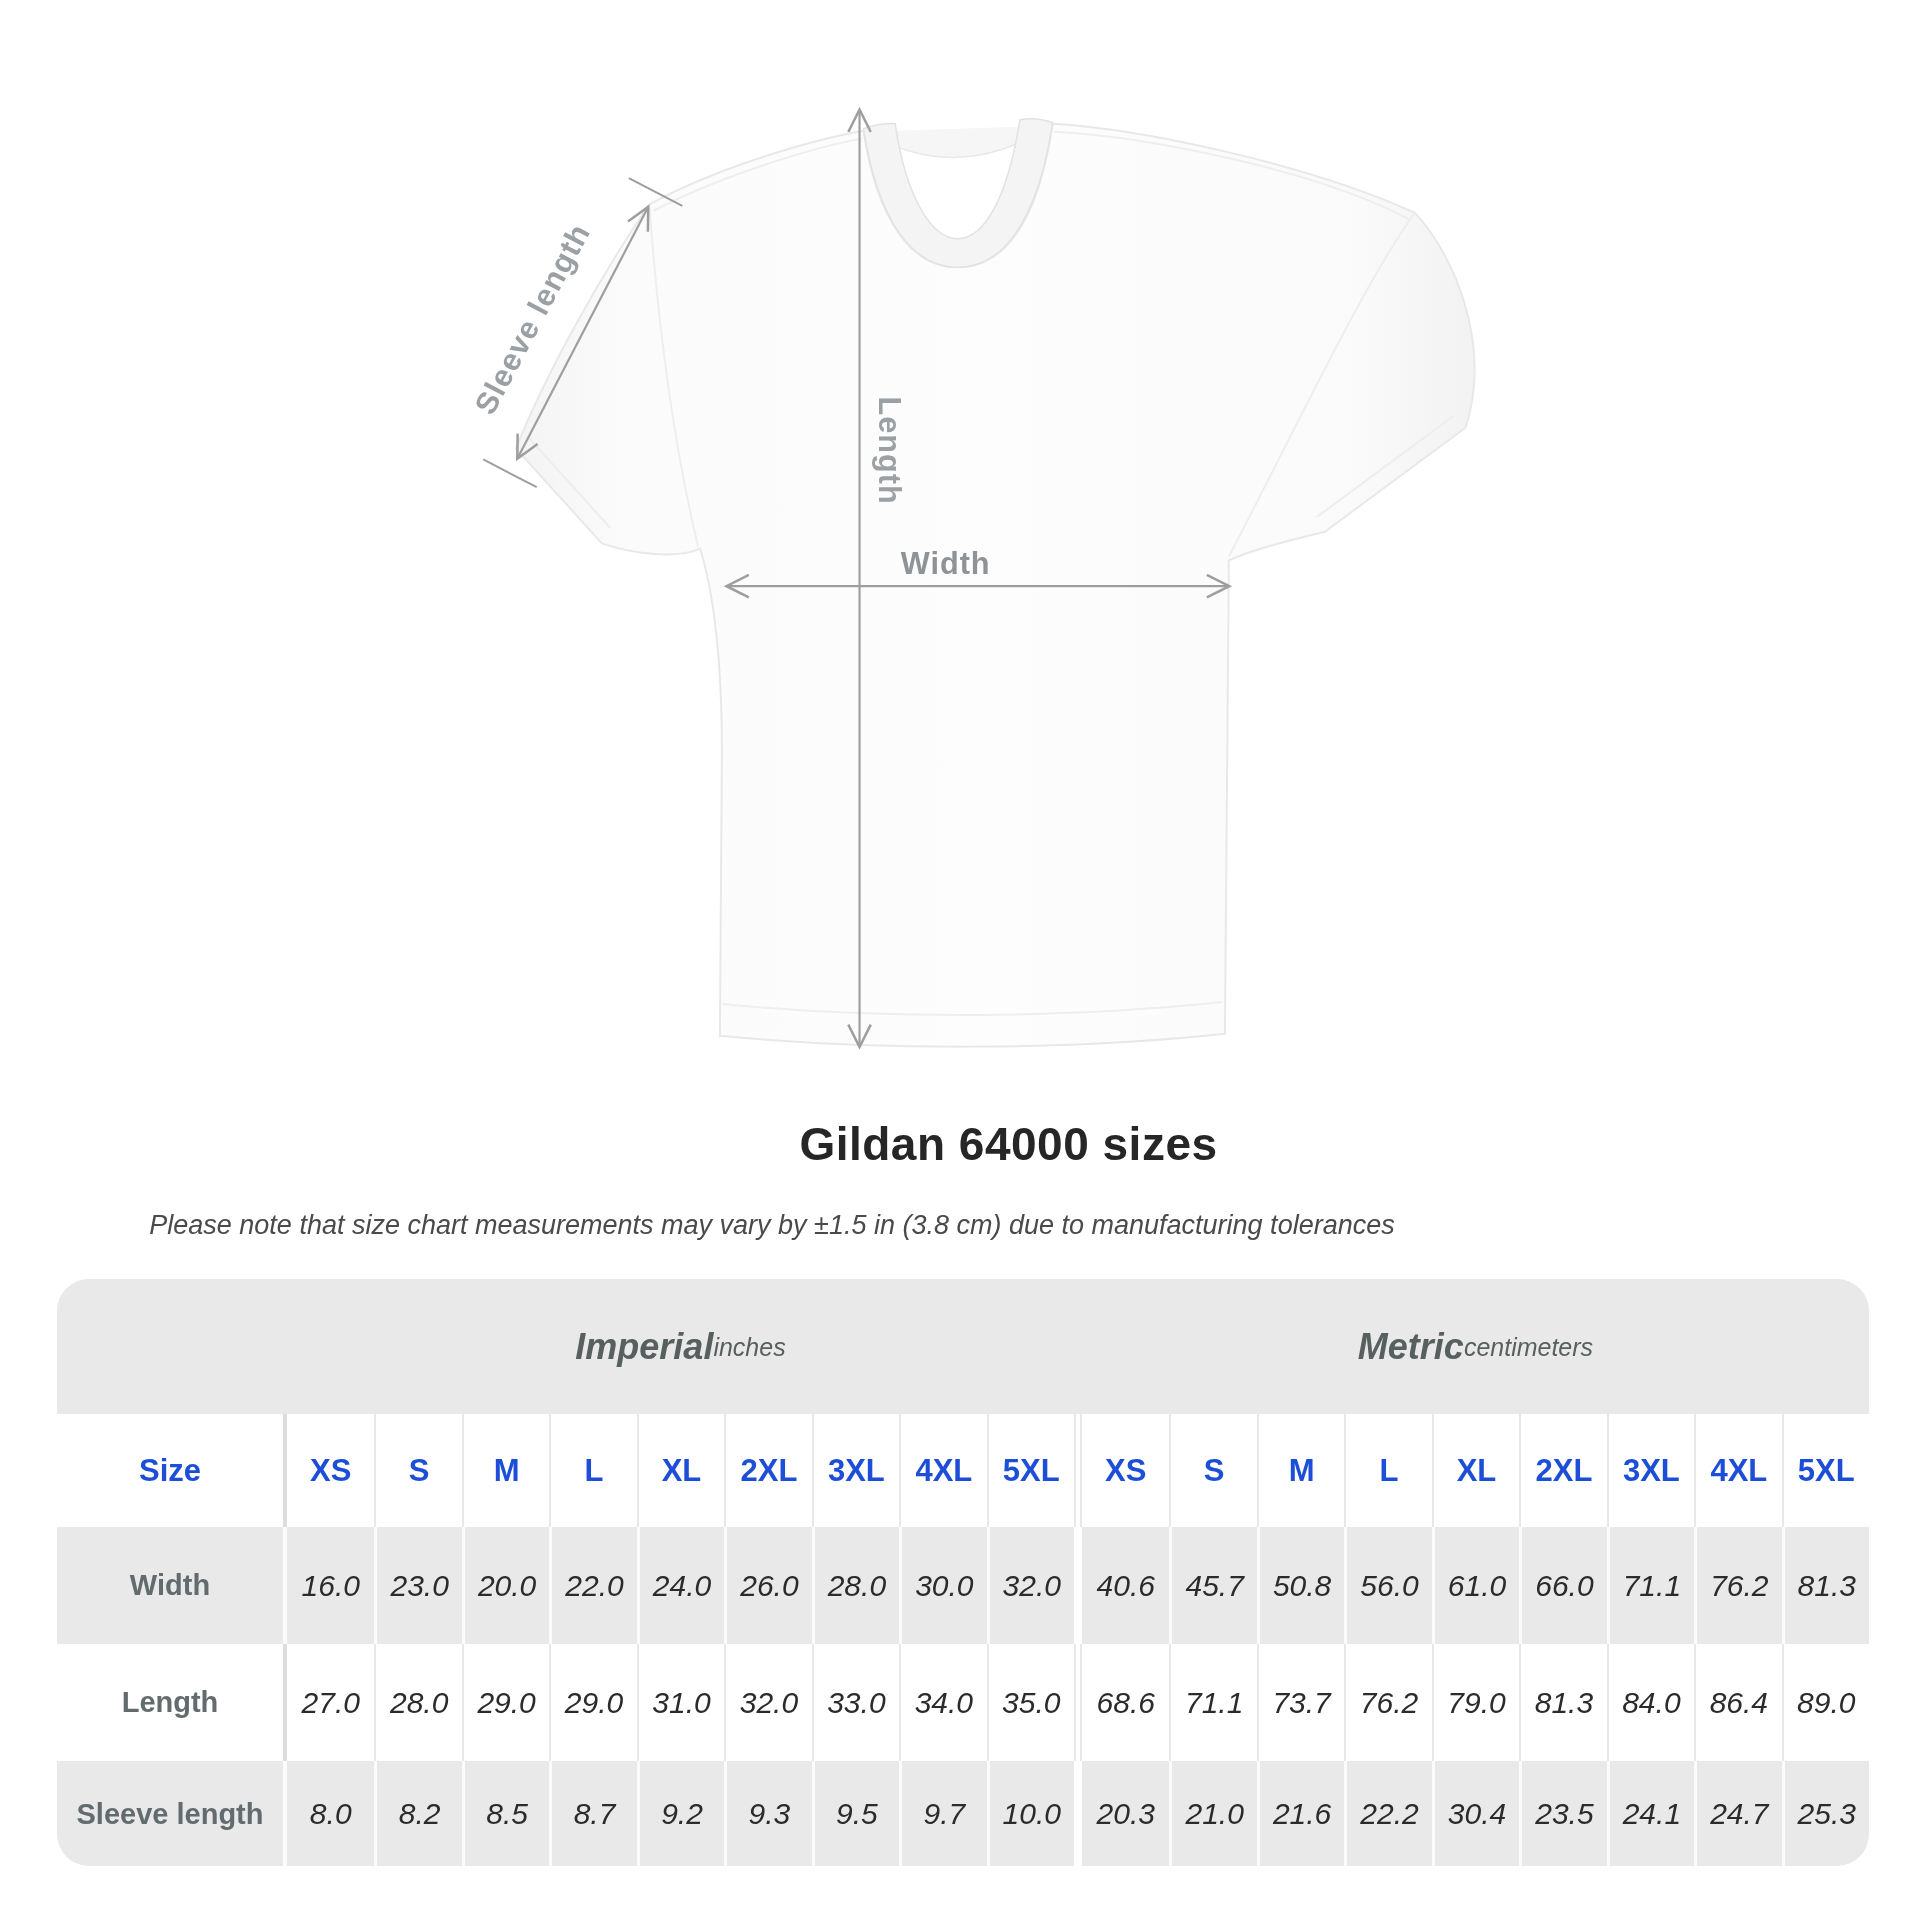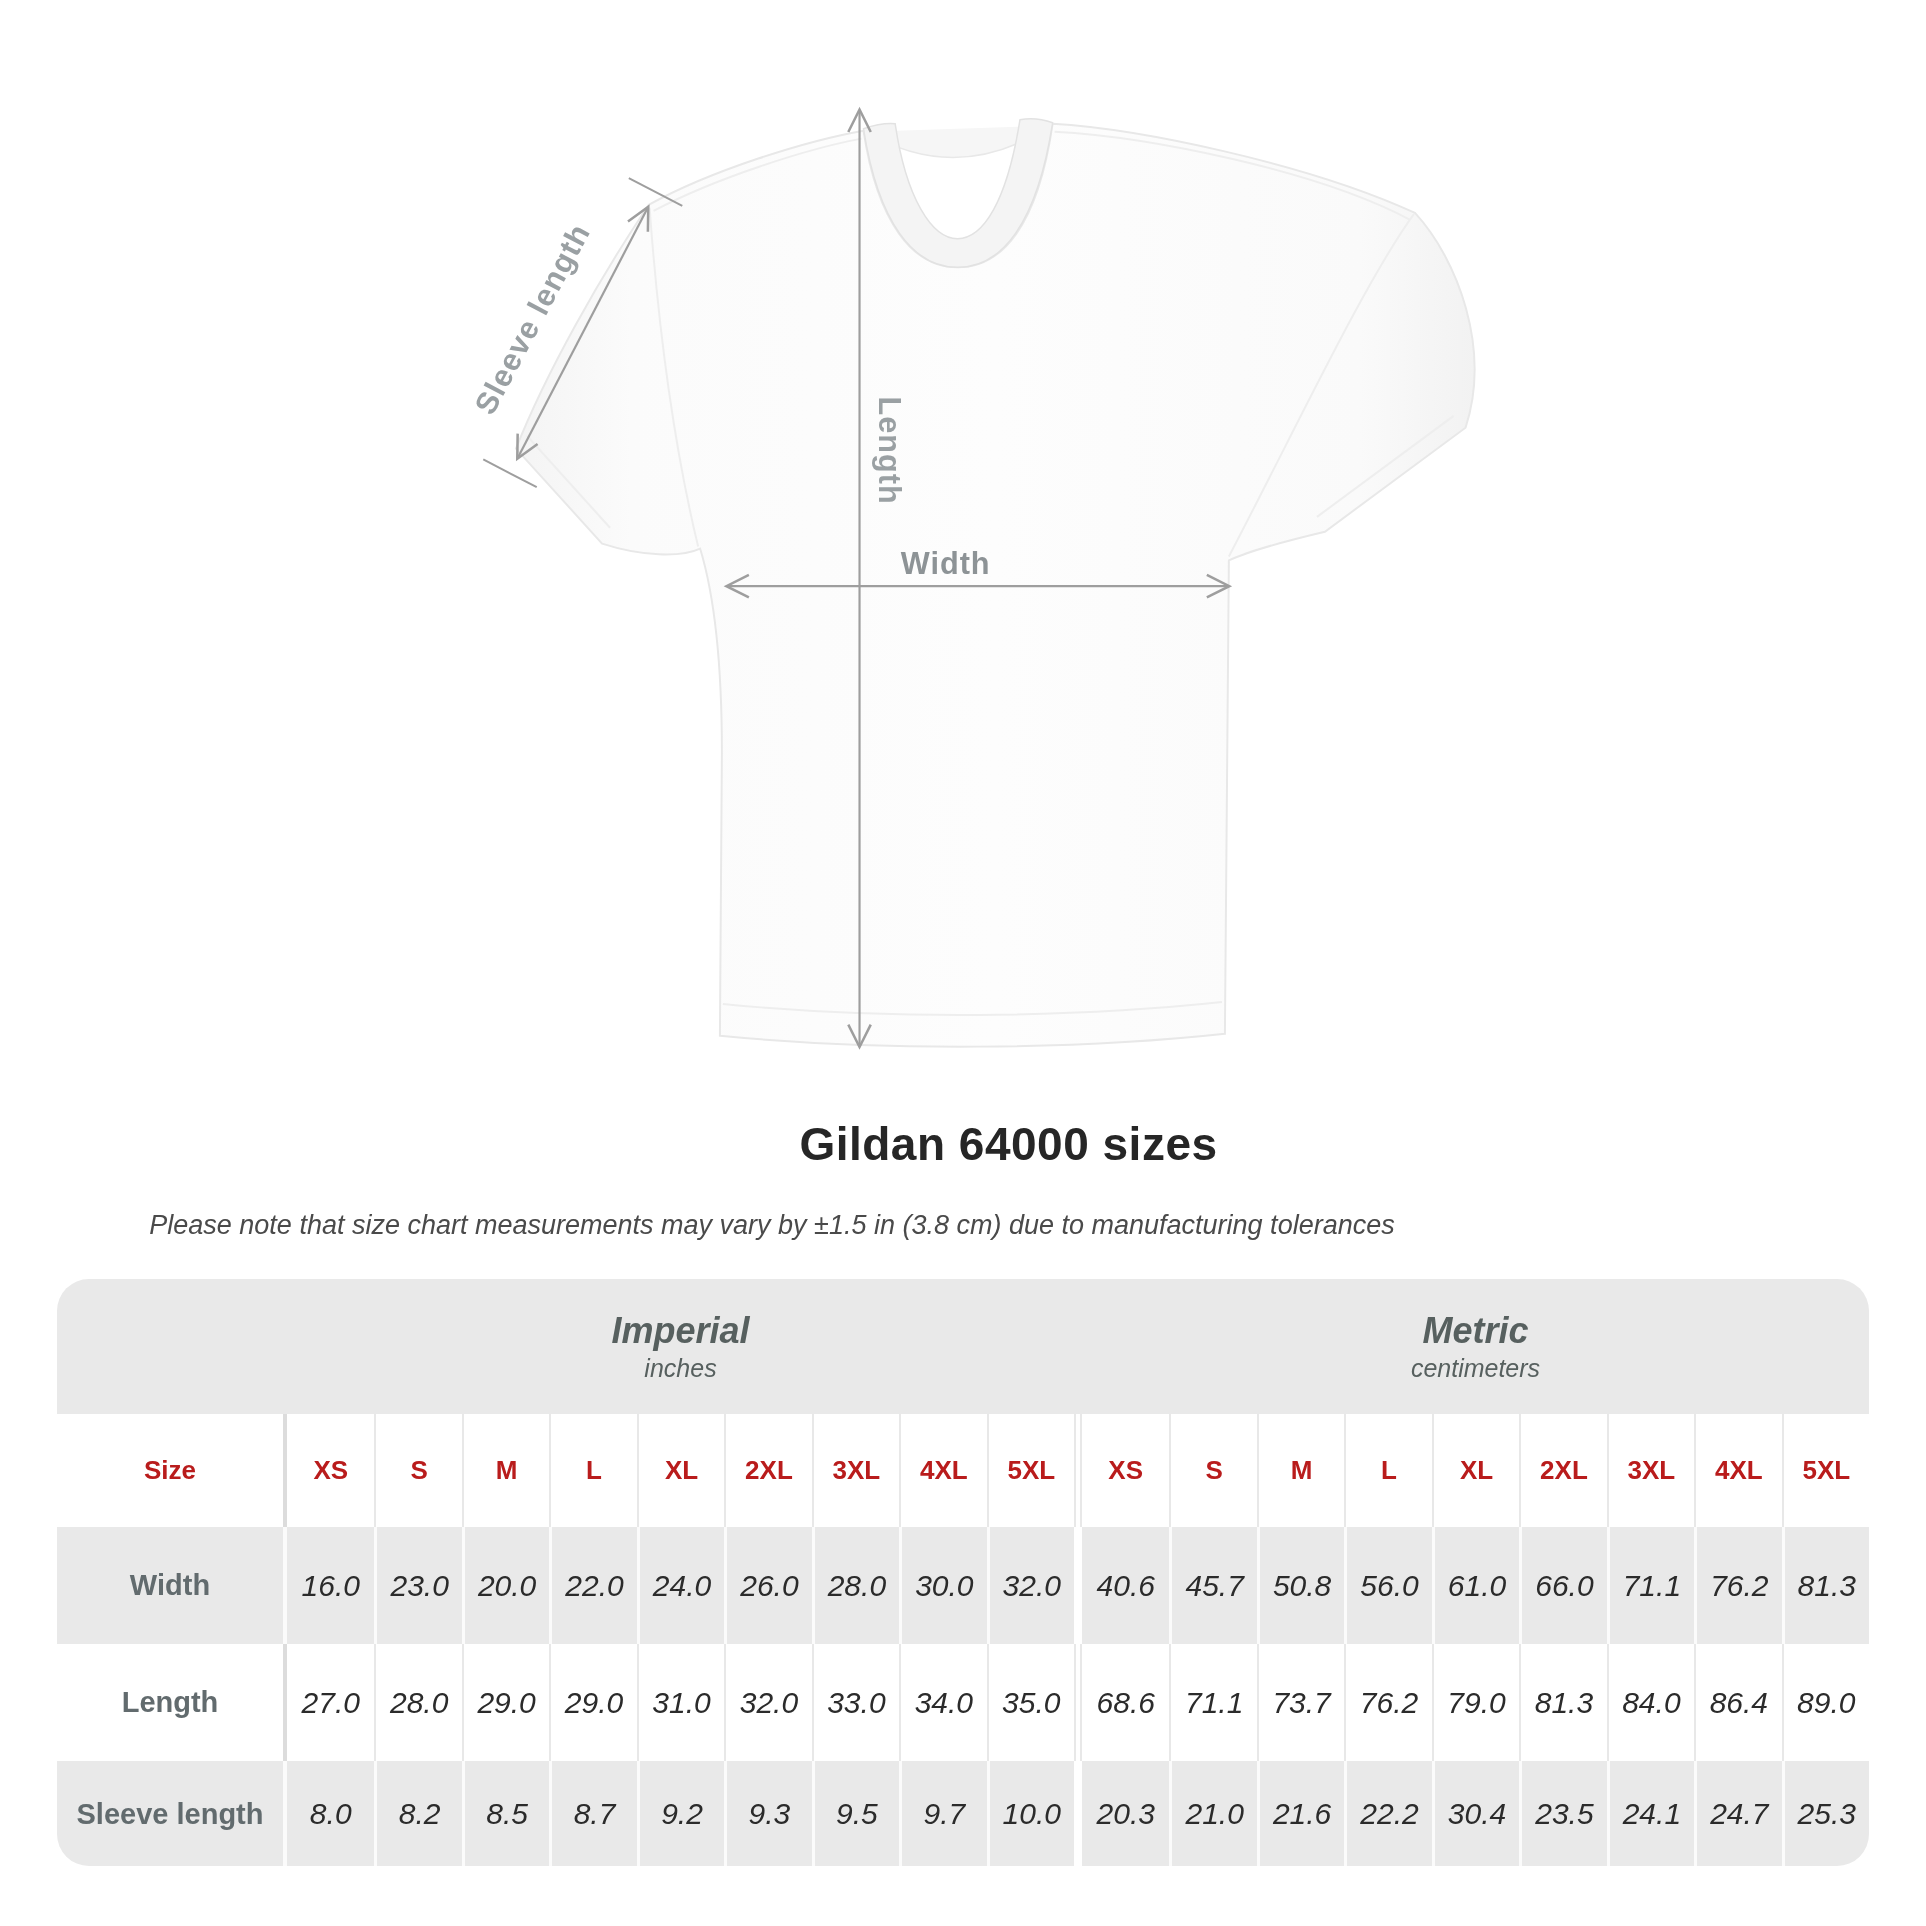--- a/index.html
+++ b/index.html
@@ -25,36 +25,36 @@
   .size-table {
     position:absolute; left:57px; top:1279px; width:1812px; height:587px;
     border-radius:32px; overflow:hidden;
     display:grid;
     grid-template-columns:230px repeat(9,1fr) 8px repeat(9,1fr);
     grid-template-rows:135px 113px 117px 117px 106px;
   }
   .cell { display:flex; align-items:center; justify-content:center; }
   
   .hband { background:#e9e9e9; }
-  .hgroup { flex-direction:column; }
+  .hgroup { flex-direction:row; }
   .group-title { font-size:36px; font-weight:bold; font-style:italic; color:#57605f; }
   .group-sub   { font-size:25px; font-style:italic; color:#57605f; margin-top:2px; }
   
   .cw { background:#ffffff; border-left:2px solid #e8e8e8; }
   .cw.first { border-left:none; }
   .lw { background:#ffffff; border-right:4px solid #dcdcdc; }
   .spw { background:#ffffff; border-left:2px solid #e8e8e8; border-right:2px solid #e8e8e8; }
   
   .cg { background:#e9e9e9; border-left:3px solid #fbfbfb; }
   .cg.first { border-left:none; }
   .lg { background:#e9e9e9; border-right:4px solid #fbfbfb; }
   .spg { background:#ffffff; }
   
   .row-label  { font-size:29px; font-weight:bold; color:#626b6e; }
-  .size-head  { font-size:26px; font-weight:bold; color:#b91c1c; }
+  .size-head  { font-size:31px; font-weight:bold; color:#1d4ed8; }
   .val        { font-size:30px; color:#2b2b2b;font-style:italic; }
 </style>
 </head>
 <body>
 
 <svg id="shirt-svg" width="1927" height="1109" viewBox="0 0 1946 1120" aria-hidden="true">
   <defs>
     <linearGradient id="bodyGrad" x1="0" y1="0" x2="1" y2="0">
       <stop offset="0" stop-color="#f4f4f4"></stop>
       <stop offset="0.12" stop-color="#fbfbfb"></stop>

